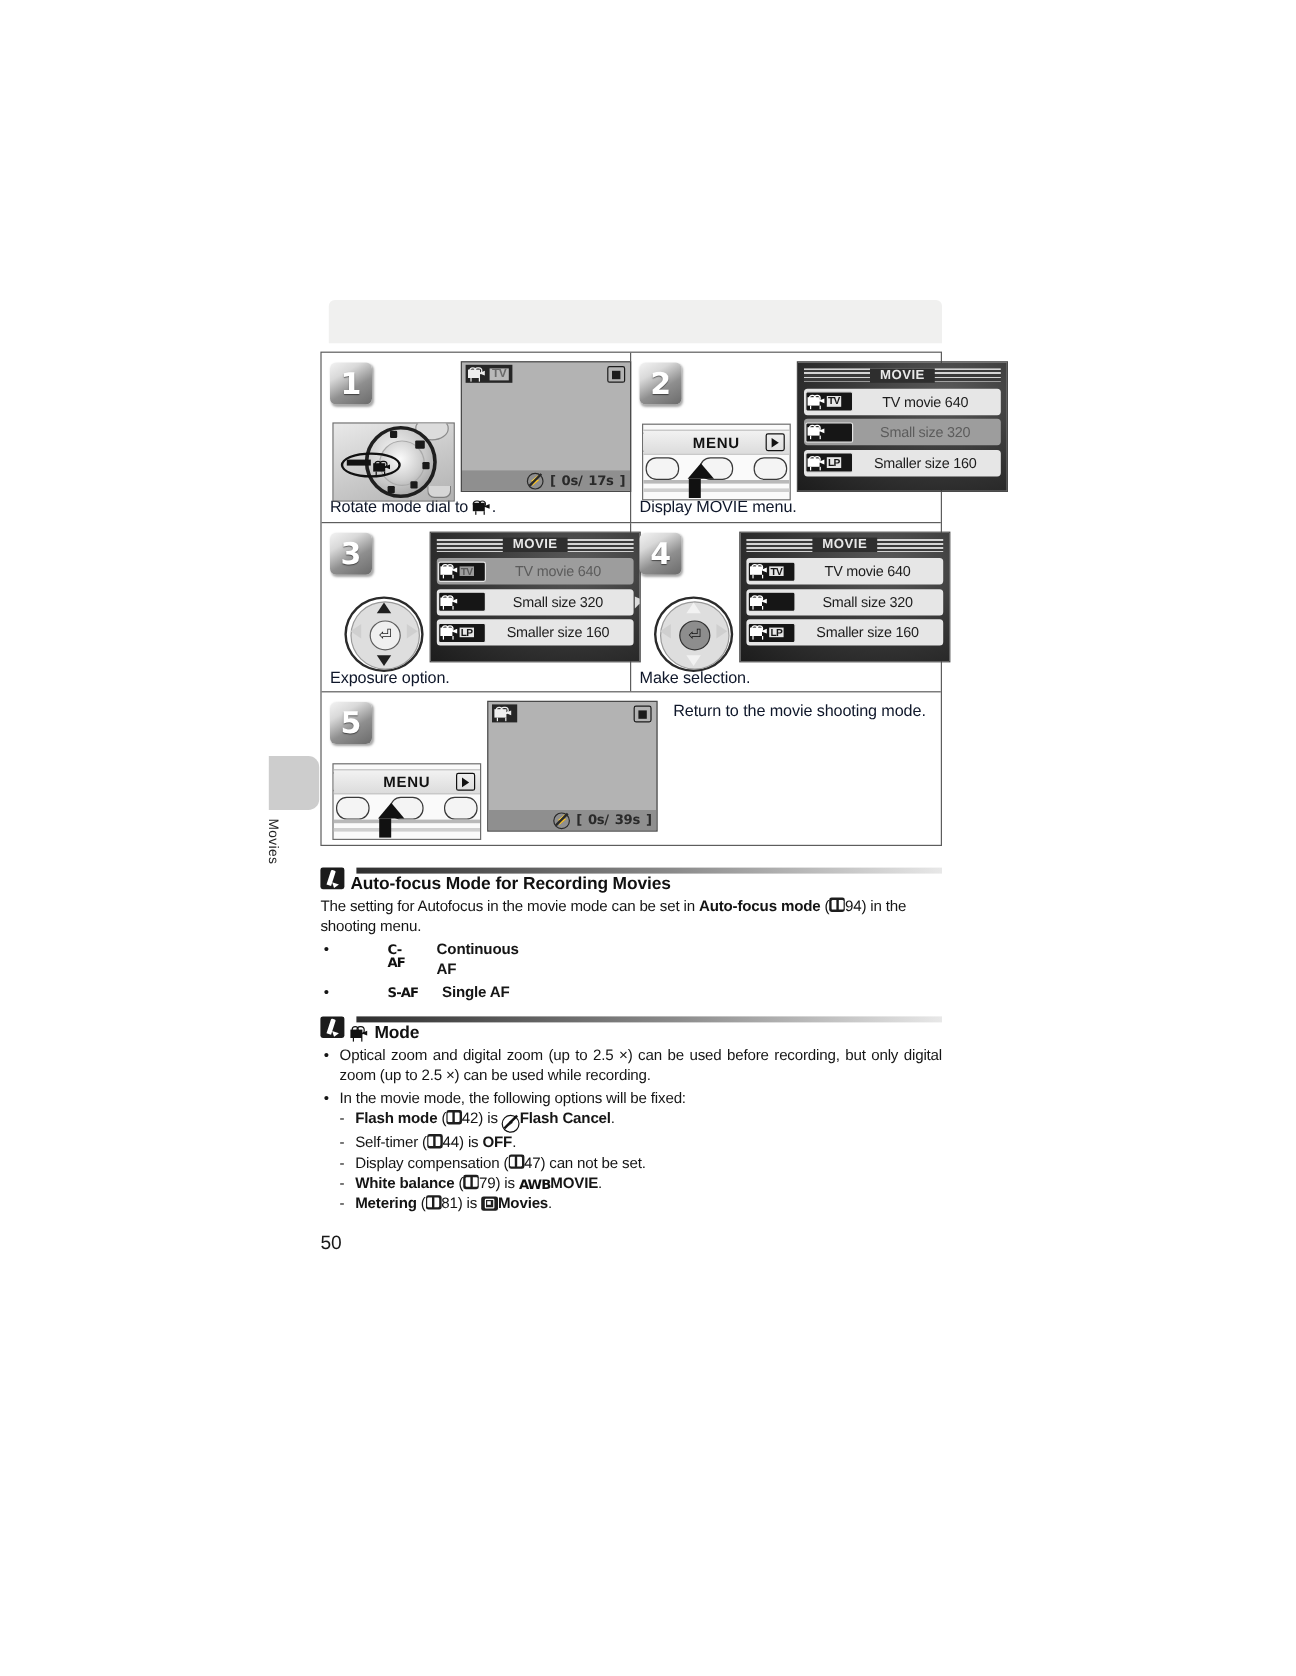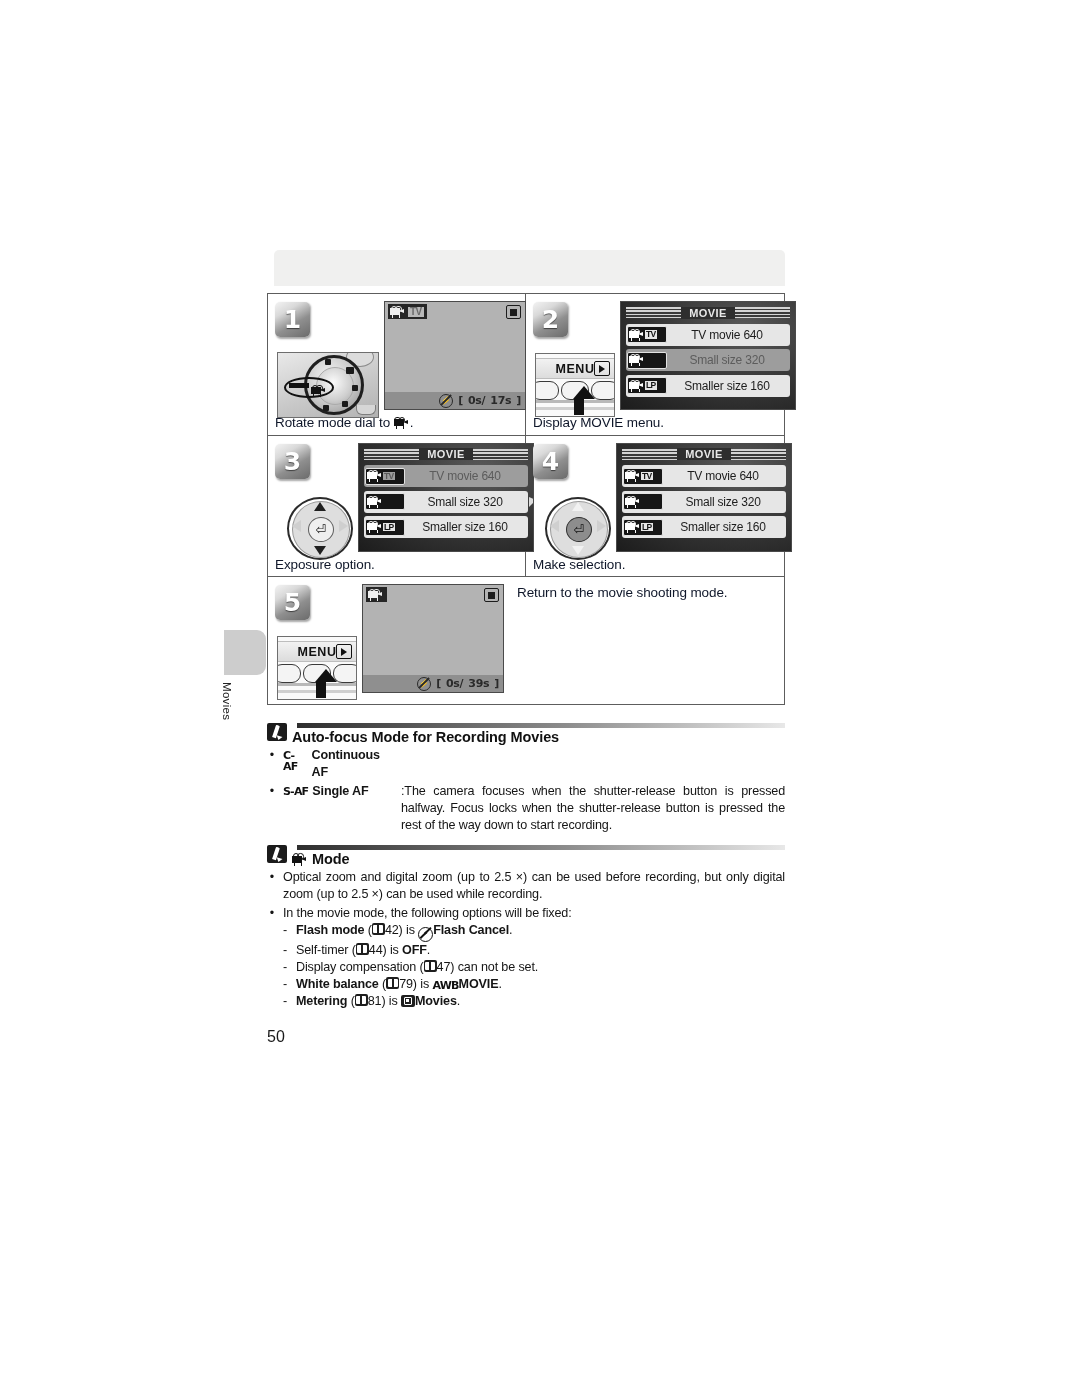--- a/index.html
+++ b/index.html
@@ -472,21 +472,21 @@
     position: absolute;
     right: 4px; top: -6px;
     width: 26px; height: 18px;
     border: 1.4px solid #8a8a8a;
     border-radius: 50%;
     background: #dcdcdc;
   }
 
   
   .menuphoto {
-    width: 80px; height: 64px;
+    width: 124px; height: 64px;
     border: 1.2px solid #6e6e6e;
     background: #fafafa;
     position: relative;
     margin: 16px 0 0 2px;
     overflow: hidden;
     box-sizing: border-box;
   }
   .menuphoto .strip {
     position: absolute;
     left: 0; right: 0; top: 4px;
@@ -636,22 +636,23 @@
   .bulletrow {
     display: flex;
     gap: 6px;
     margin-top: 2px;
   }
   .bulletrow .dot { flex: 0 0 10px; text-align: center; }
   .bulletrow .term {
     flex: 0 0 112px;
     font-weight: bold;
     display: flex;
-    gap: 4px;
+    gap: 20px;
     align-items: baseline;
+    margin-left: 40px;
   }
   .bulletrow .def { flex: 1; text-align: justify; }
   b { font-weight: bold; }
 
   .dashline {
     display: flex;
     gap: 5px;
     margin-left: 16px;
   }
   .dashline .d { flex: 0 0 8px; }
@@ -1127,36 +1128,38 @@
   </div>
 
   <div class="notes">
 
     <div class="note-head">
       <span class="rulebar"></span>
       <span class="pencil-badge"></span>
       <span class="note-title">Auto-focus Mode for Recording Movies</span>
     </div>
     <div class="note-body">
+      <p>
+        <span>The setting for Autofocus in the movie mode can be set in </span><b>Auto-focus mode</b> (<span class="chip book"></span><span>94</span><span>) in the shooting menu.</span>
+      </p>
 
       <div class="bulletrow">
         <span class="dot">•</span>
         <span class="term">
           <span class="chip afc">C-AF</span>
           <span>Continuous AF</span>
         </span>
       </div>
 
       <div class="bulletrow">
         <span class="dot">•</span>
         <span class="term">
           <span class="chip afs">S-AF</span>
           <span>Single AF</span>
         </span>
-        <span class="def"><span>:</span><span>The camera focuses when the shutter-release button is pressed halfway. Focus locks when the shutter-release button is pressed the rest of the way down to start recording.</span></span>
       </div>
     </div>
 
     <div class="sep-space"></div>
 
     <div class="note-head">
       <span class="rulebar"></span>
       <span class="pencil-badge"></span>
       <span class="note-title">
         <span class="chip movcam">

